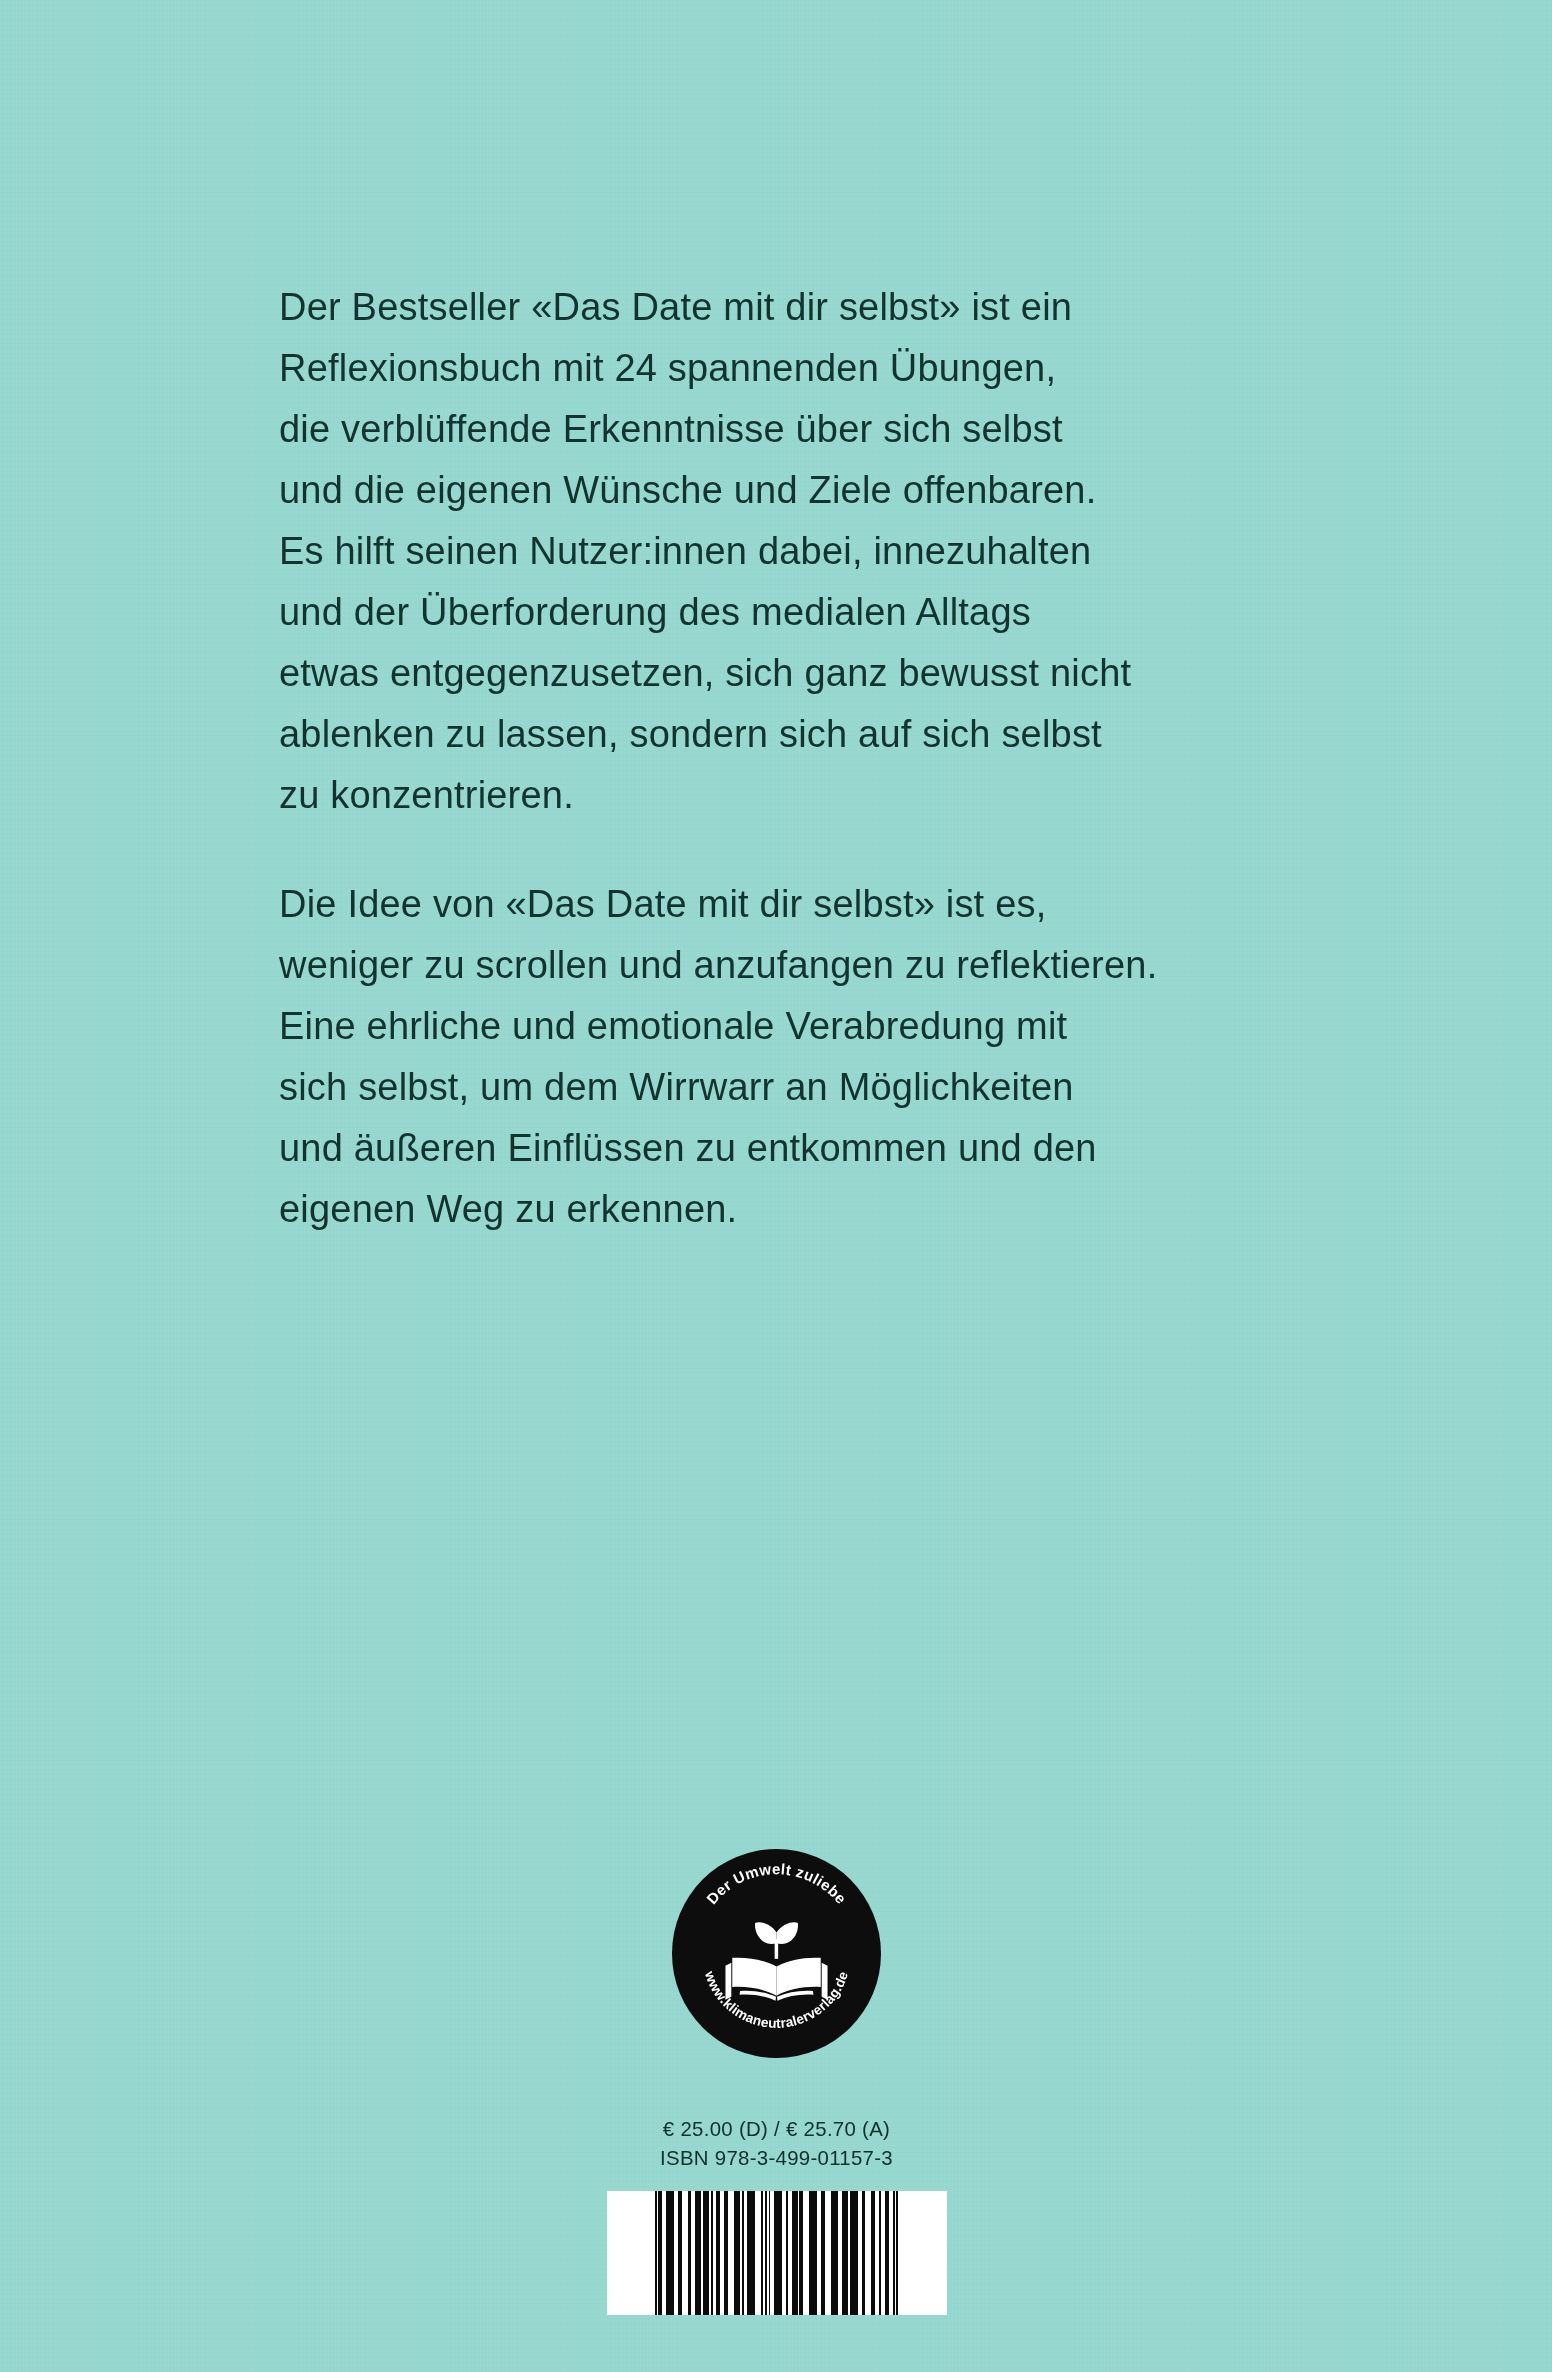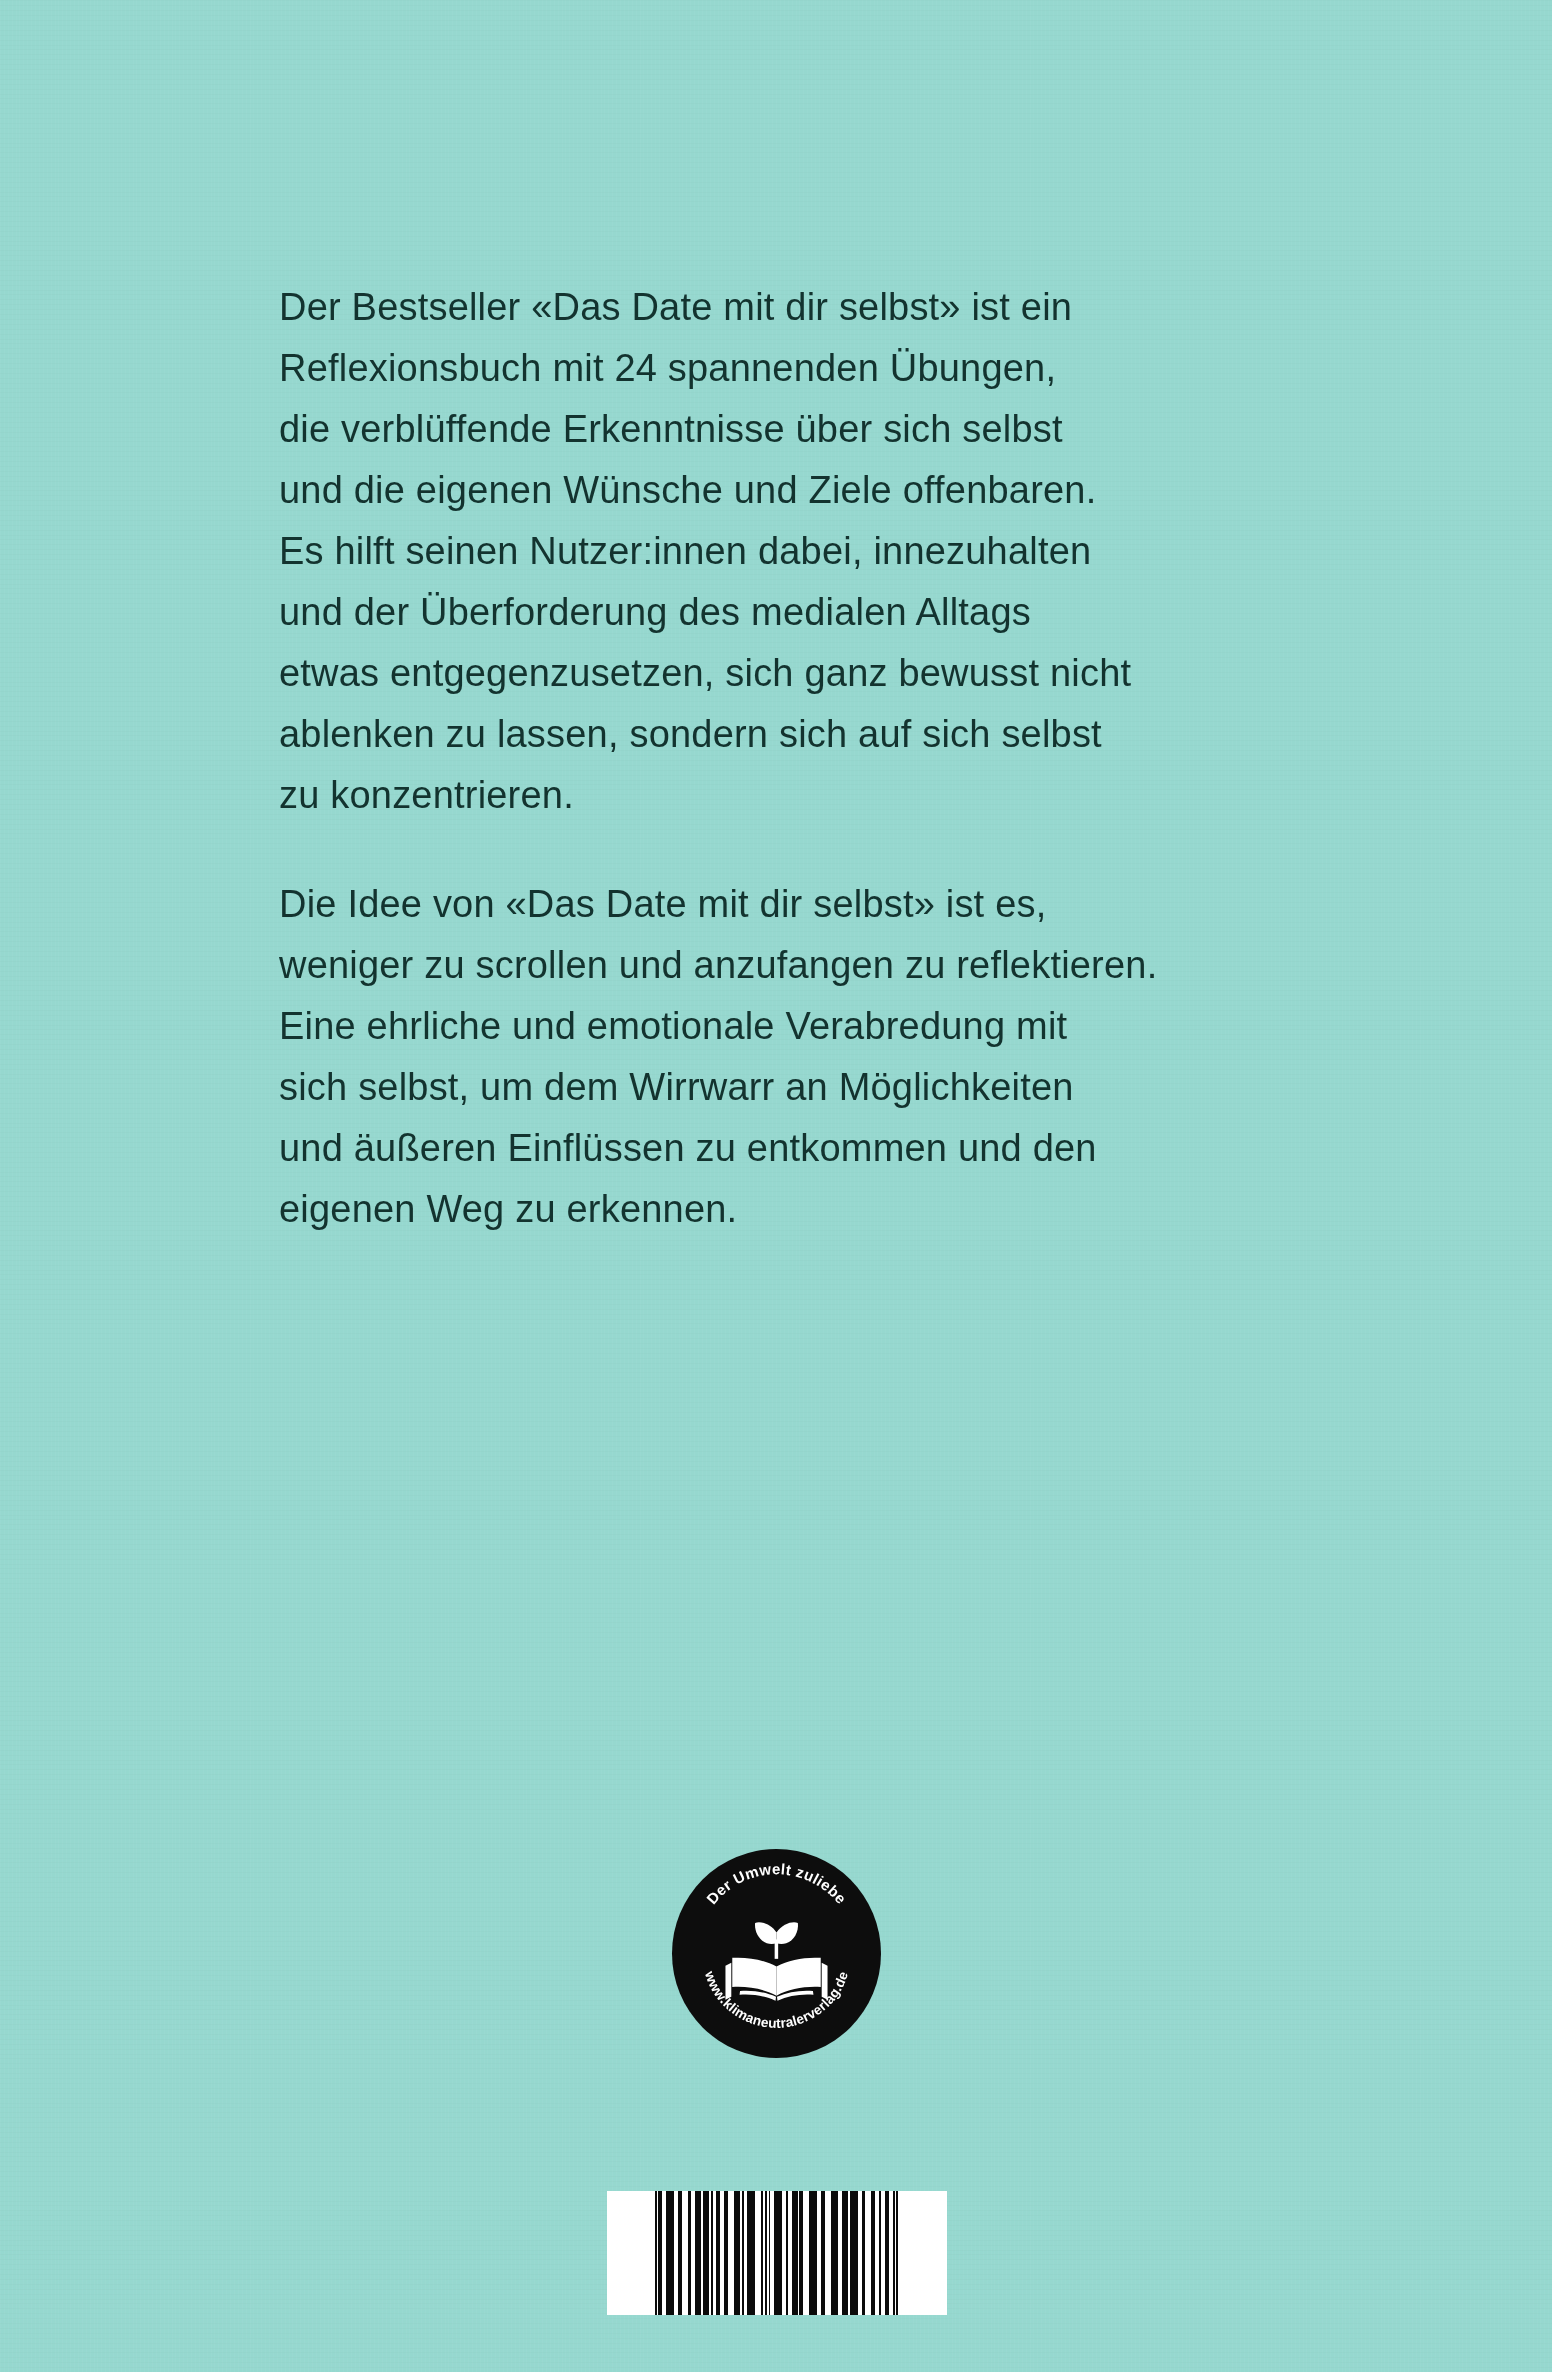--- a/index.html
+++ b/index.html
@@ -171,20 +171,22 @@
           <path d="M55 120 l 6 -3 v 35 l -6 3 z"></path>
           <path d="M160 120 l -6 -3 v 35 l 6 3 z"></path>
           <path d="M70 146 c 13 -1 26 1 37 6 l -0.5 4 c -11 -5 -24 -7 -37 -6 z"></path>
           <path d="M145 146 c -13 -1 -26 1 -37 6 l 0.5 4 c 11 -5 24 -7 37 -6 z"></path>
         </g>
       </svg>
     </div>
   </div>
 
   <div class="imprint">
+    <div>€ 25.00 (D) / € 25.70 (A)</div>
+    <div>ISBN 978-3-499-01157-3</div>
   </div>
 
   <div class="barcode-wrap">
     <div class="barcode">
       <div class="bars" id="bars">
           <i style="width: 1.9px;"></i>
           <i style="width: 1.9px; background: transparent;"></i>
           <i style="width: 1.9px;"></i>
           <i style="width: 1.9px;"></i>
           <i style="width: 3.9px; background: transparent;"></i>

